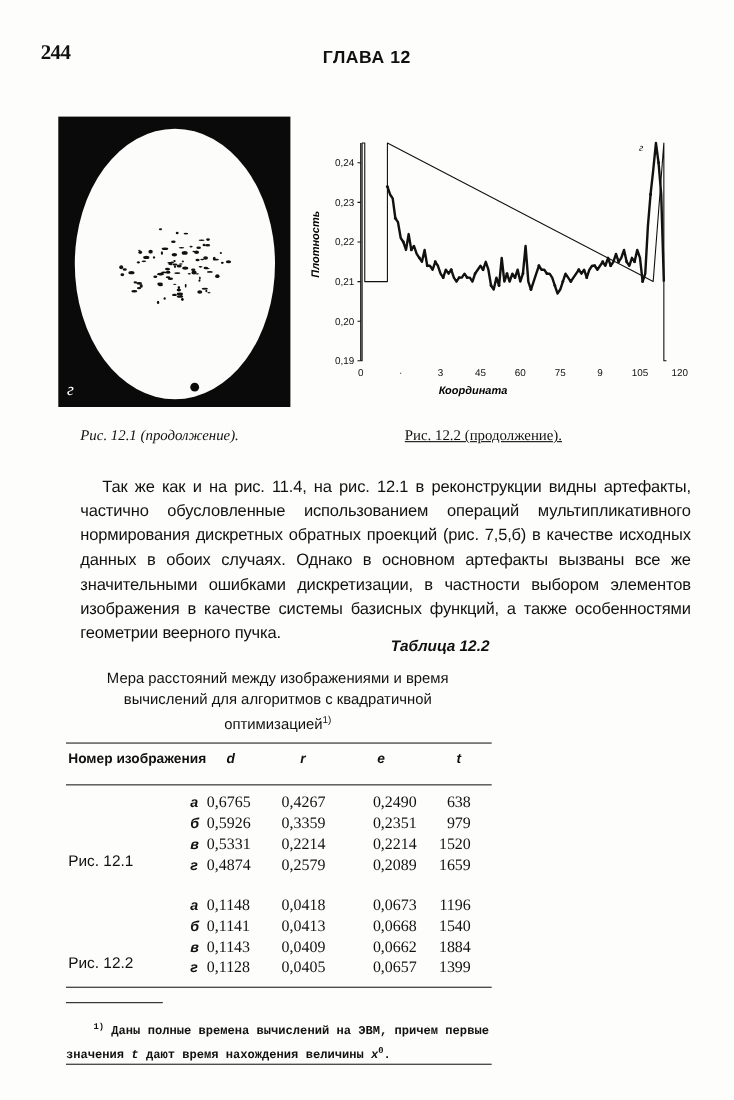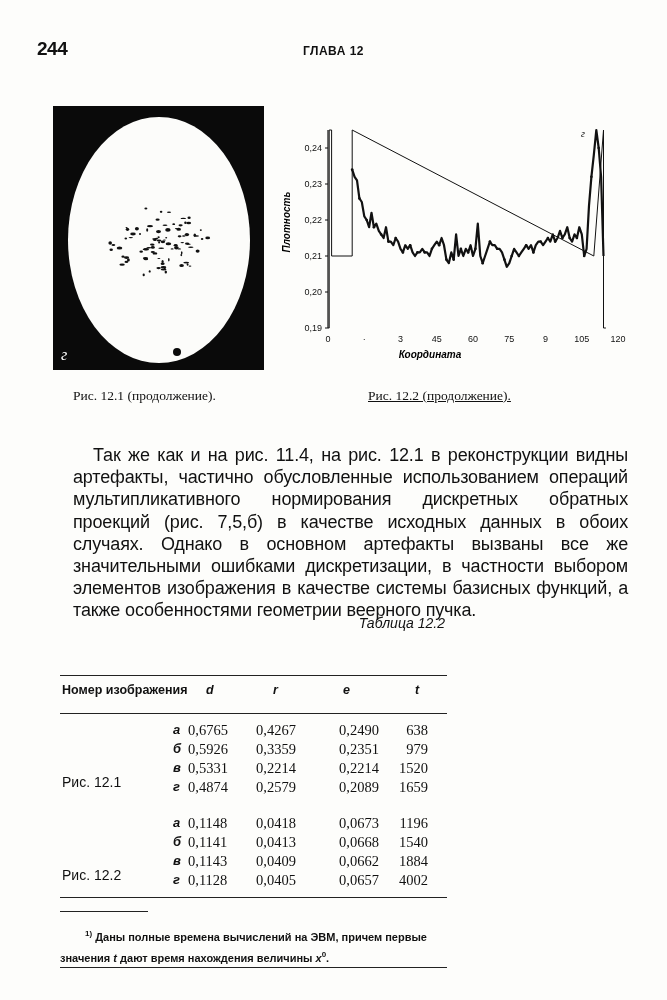--- a/index.html
+++ b/index.html
@@ -1,44 +1,44 @@
 <!DOCTYPE html>
 <html><head>
 <meta charset="utf-8">
 <style>
   html, body { margin: 0; padding: 0; background: #fdfdfb; }
   body { width: 667px; height: 1000px; position: relative; overflow: hidden;
          font-family: "Liberation Serif", serif; color: #111; }
   .abs { position: absolute; }
-  .pagenum { left: 37px; top: 38px; font-family: Liberation Sans, sans-serif; font-weight: bold; font-size: 19px; letter-spacing: -0.5px; }
-  .running { left: 0; width: 667px; top: 44px; text-align: center; font-family: "Liberation Sans", sans-serif; font-weight: bold; font-size: 12px; letter-spacing: 0.5px; }
+  .pagenum { left: 37px; top: 38px; font-family: Liberation Serif, serif; font-weight: bold; font-size: 19px; letter-spacing: -0.5px; }
+  .running { left: 0; width: 667px; top: 44px; text-align: center; font-family: "Liberation Sans", sans-serif; font-weight: bold; font-size: 16px; letter-spacing: 0.5px; }
   .photo { left: 53px; top: 106px; width: 211px; height: 264px; background: #0a0a0a; overflow: hidden; }
   .photo svg { display: block; }
   .photo-label { left: 8px; bottom: 6px; color: #fff; font-style: italic; font-size: 16px; font-family: "Liberation Serif", serif; }
   .chart { left: 278px; top: 118px; width: 370px; height: 245px; }
   .caption { top: 388px; font-size: 13.5px; }
-  .cap1 { left: 73px; }
+  .cap1 { left: 73px; font-style: italic; }
   .cap2 { left: 368px; text-decoration: underline; }
-  .para { left: 73px; top: 432px; width: 555px; font-size: 18px; line-height: 22.2px; text-align: justify; font-family: "Liberation Sans", sans-serif; letter-spacing: -0.15px; margin-top: 12px; }
+  .para { left: 73px; top: 432px; width: 555px; font-size: 15px; line-height: 22.2px; text-align: justify; font-family: "Liberation Sans", sans-serif; letter-spacing: -0.15px; }
   .para p { margin: 0; text-indent: 20px; }
-  .tab-label { top: 579px; left: 300px; width: 145px; text-align: right; font-style: italic; font-weight: normal; font-size: 14px; font-family: "Liberation Sans", sans-serif; margin-top: 36px; }
+  .tab-label { top: 579px; left: 300px; width: 145px; text-align: right; font-style: italic; font-weight: bold; font-size: 14px; font-family: "Liberation Sans", sans-serif; }
   .tab-title { top: 607px; left: 60px; width: 385px; text-align: center; font-family: "Liberation Sans", sans-serif; font-size: 13.5px; line-height: 19px; }
   .tab-title sup { font-size: 9px; }
   .rule { height: 1px; background: #222; }
   .thead { top: 683px; left: 60px; width: 387px; font-family: "Liberation Sans", sans-serif; font-size: 12.5px; font-weight: bold; }
   .thead span { position: absolute; top: 0; text-align: right; }
   .thead .var { font-style: italic; }
   .grp { left: 60px; width: 387px; font-size: 14.5px; }
   .grp .rowlab { position: absolute; left: 2px; font-family: "Liberation Sans", sans-serif; font-size: 14px; margin-top: 24px; }
   .grp .r { position: absolute; left: 0; width: 387px; height: 19px; }
   .grp .r span { position: absolute; top: 0; }
   .sub { left: 113px; font-style: italic; font-weight: bold; font-family: "Liberation Sans", sans-serif; font-size: 13px; }
   .c1 { left: 128px; } .c2 { left: 196px; } .c3 { left: 279px; }
   .c4 { right: 19px; text-align: right; }
-  .fn { left: 60px; top: 925px; width: 388px; font-family: Liberation Sans, sans-serif; font-weight: bold; font-size: 11px; line-height: 17px; }
+  .fn { left: 60px; top: 925px; width: 388px; font-family: Liberation Mono, monospace; font-weight: bold; font-size: 11px; line-height: 17px; }
   .fn p { margin: 0; text-indent: 25px; }
   .fn sup { font-size: 8px; }
 </style>
 </head>
 <body>
 
 <div class="abs pagenum">244</div>
 <div class="abs running">ГЛАВА 12</div>
 
 <div class="abs photo">
@@ -216,20 +216,23 @@
 
 <div class="abs caption cap1">Рис. 12.1 (продолжение).</div>
 <div class="abs caption cap2">Рис. 12.2 (продолжение).</div>
 
 <div class="abs para">
   <p>Так же как и на рис. 11.4, на рис. 12.1 в реконструкции видны артефакты, частично обусловленные использованием операций мультипликативного нормирования дискретных обратных проекций (рис. 7,5,б) в качестве исходных данных в обоих случаях. Однако в основном артефакты вызваны все же значительными ошибками дискретизации, в частности выбором элементов изображения в качестве системы базисных функций, а также особенностями геометрии веерного пучка.</p>
 </div>
 
 <div class="abs tab-label">Таблица 12.2</div>
 <div class="abs tab-title">
+  <div>Мера расстояний между изображениями и время</div>
+  <div>вычислений для алгоритмов с квадратичной</div>
+  <div><span>оптимизацией</span><sup>1)</sup></div>
 </div>
 
 <div class="abs rule" style="left:60px; top:675px; width:387px;"></div>
 <div class="abs thead" style="height:20px;">
   <span style="left:2px;">Номер изображения</span>
   <span class="var" style="left:146px;">d</span>
   <span class="var" style="left:213px;">r</span>
   <span class="var" style="left:283px;">e</span>
   <span class="var" style="left:355px;">t</span>
 </div>
@@ -288,21 +291,21 @@
     <span class="c1">0,1143</span>
     <span class="c2">0,0409</span>
     <span class="c3">0,0662</span>
     <span class="c4">1884</span>
   </div>
   <div class="r" style="top:57px;">
     <span class="sub">г</span>
     <span class="c1">0,1128</span>
     <span class="c2">0,0405</span>
     <span class="c3">0,0657</span>
-    <span class="c4">4002</span>
+    <span class="c4">1399</span>
   </div>
 </div>
 
 <div class="abs rule" style="left:60px; top:897px; width:387px;"></div>
 
 <div class="abs rule" style="left:60px; top:911px; width:88px;"></div>
 <div class="abs fn">
   <p><sup>1)</sup><span> Даны полные времена вычислений на ЭВМ, причем первые значения </span><i>t</i><span> дают время нахождения величины </span><i>x</i><sup>0</sup><span>.</span></p>
 </div>
 <div class="abs rule" style="left:60px; top:967px; width:387px;"></div>

